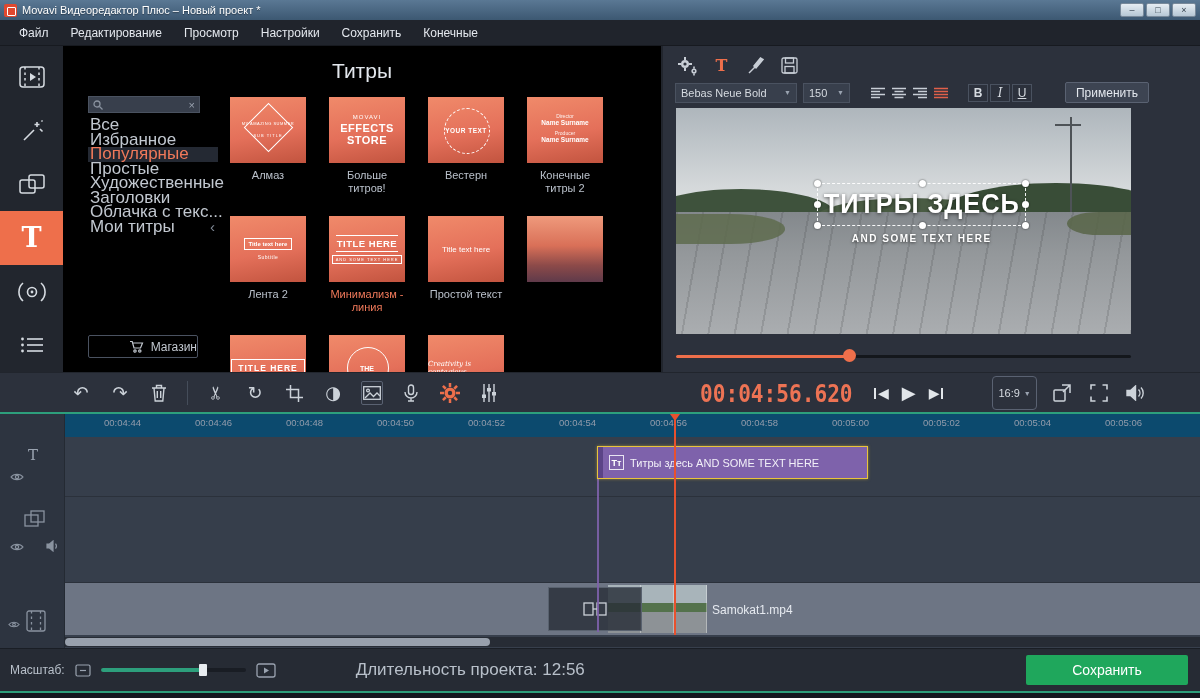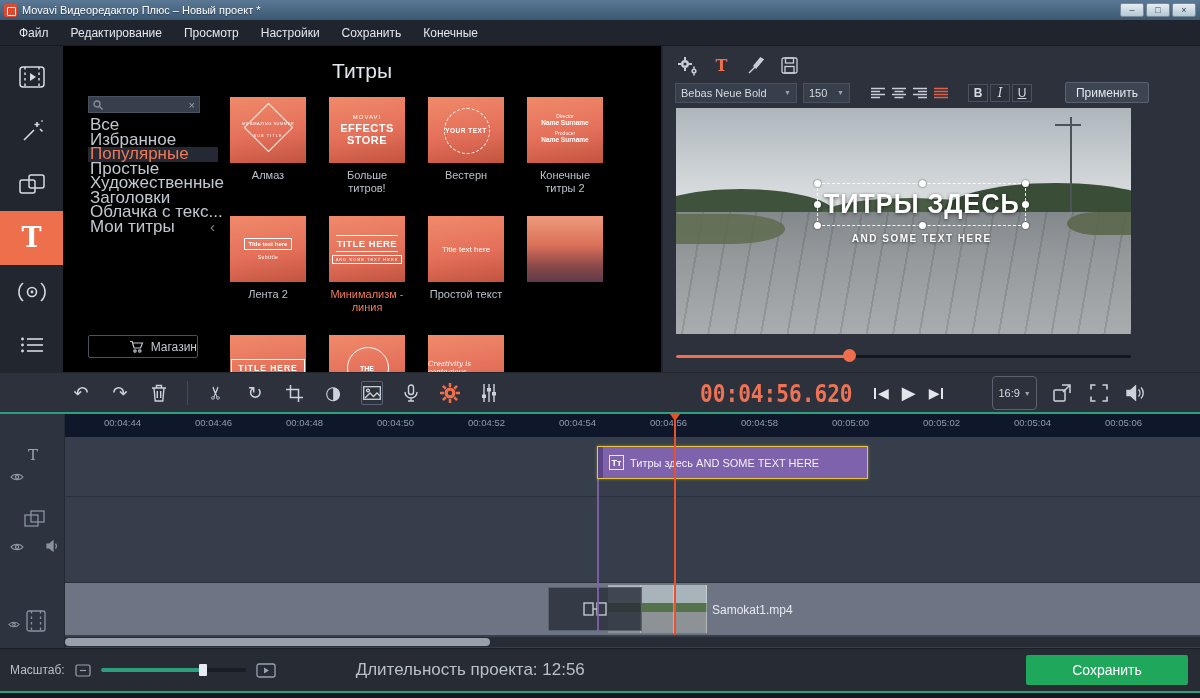--- a/index.html
+++ b/index.html
@@ -121,21 +121,21 @@
   .tr-btn .bar { width:2px; height:11px; background:#e2e6ea; margin:0 2px; }
   .tr-btn.play { font-size:18px; }
   .aspect-box { margin-left:34px; border:1px solid #5a6272; border-radius:4px; height:22px; display:flex; align-items:center; padding:16px 5px; font-size:11px; color:#d6dbe1; }
   .tr-icon { width:24px; height:22px; display:flex; align-items:center; justify-content:center; color:#ccd2d9; }
 
   
   .teal-line { height:2px; background:#2d9f7c; flex:0 0 auto; }
   .timeline { position:relative; height:234px; flex:0 0 auto; background:#373f4c; overflow:hidden; }
   .tl-left { position:absolute; left:0; top:0; width:65px; height:234px; background:#2d3440; border-right:1px solid #242a33; }
   .tl-icon { position:absolute; color:#9aa3b0; }
-  .tl-ruler { position:absolute; left:65px; top:0; width:1135px; height:38px; background:#0f172a; border-bottom:1px solid #232831; }
+  .tl-ruler { position:absolute; left:65px; top:0; width:1135px; height:38px; background:#0c4a6e; border-bottom:1px solid #232831; }
   .tl-ruler::after { content:""; position:absolute; left:12px; right:0; bottom:0; height:5px; background:repeating-linear-gradient(90deg,#5a6370 0 1px,transparent 1px 18.2px); }
   .ruler-labels { display:flex; padding-left:12px; padding-top:3px; }
   .ruler-label { width:91px; text-align:center; font-size:9.5px; color:#939cab; flex:0 0 auto; }
   .row-titles { position:absolute; left:65px; top:23px; width:1135px; height:60px; background:#363e4b; border-bottom:1px solid #2b313b; }
   .row-mid { position:absolute; left:65px; top:83px; width:1135px; height:86px; background:#363e4b; border-bottom:1px solid #2b313b; }
   .row-video { position:absolute; left:65px; top:169px; width:1135px; height:52px; background:#6d7584; }
   .clip-thumbs { position:absolute; left:608px; top:171px; width:98px; height:48px; display:flex; z-index:2; }
   .mini-thumb { width:33px; height:48px; flex:0 0 auto; background:linear-gradient(180deg,#a8b4ba 0 38%,#54724c 38% 56%,#8d9296 56% 100%); border-right:1px solid rgba(255,255,255,.35); }
   .transition-box { position:absolute; left:548px; top:173px; width:94px; height:44px; background:rgba(40,46,56,.82); border:1px solid #59626f; z-index:3; display:flex; align-items:center; justify-content:center; color:#ccd2d9; }
   .video-clip-label { position:absolute; left:712px; top:189px; font-size:12px; color:#e6eaf0; z-index:2; }

